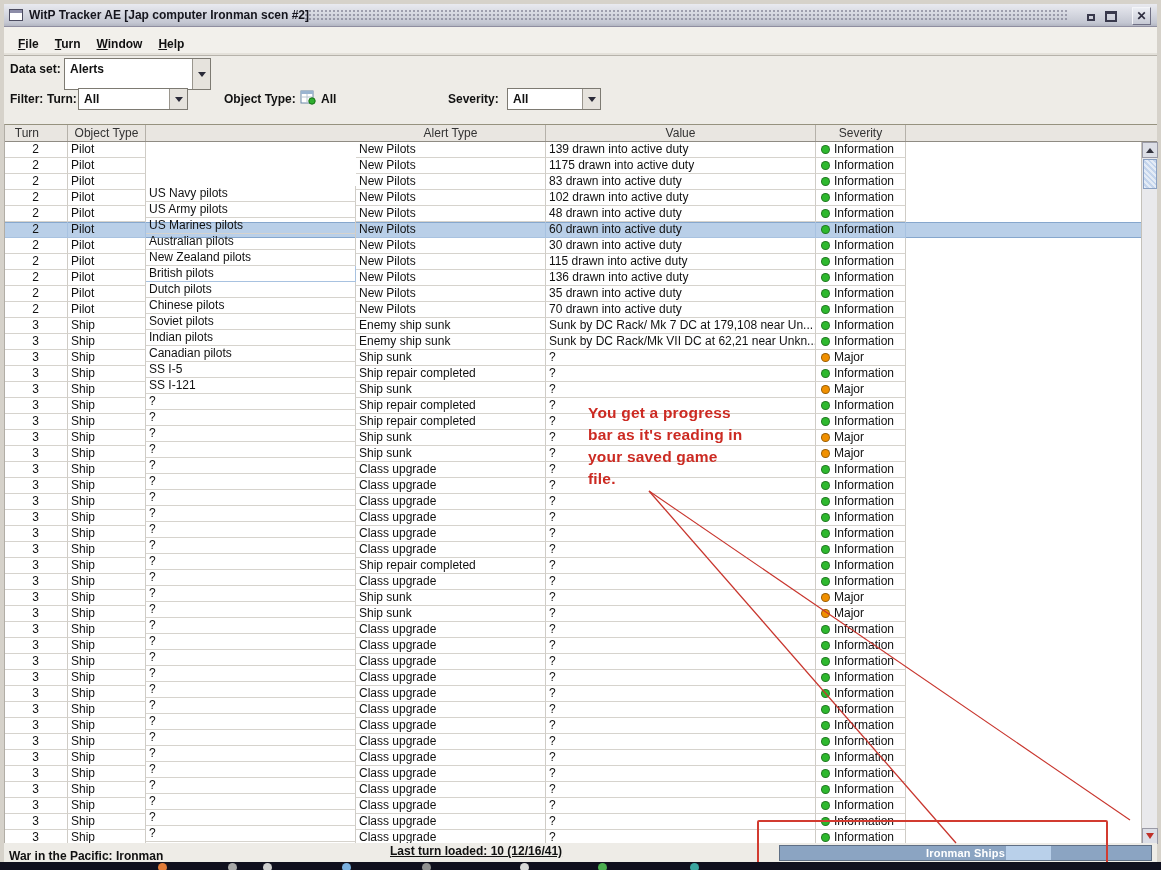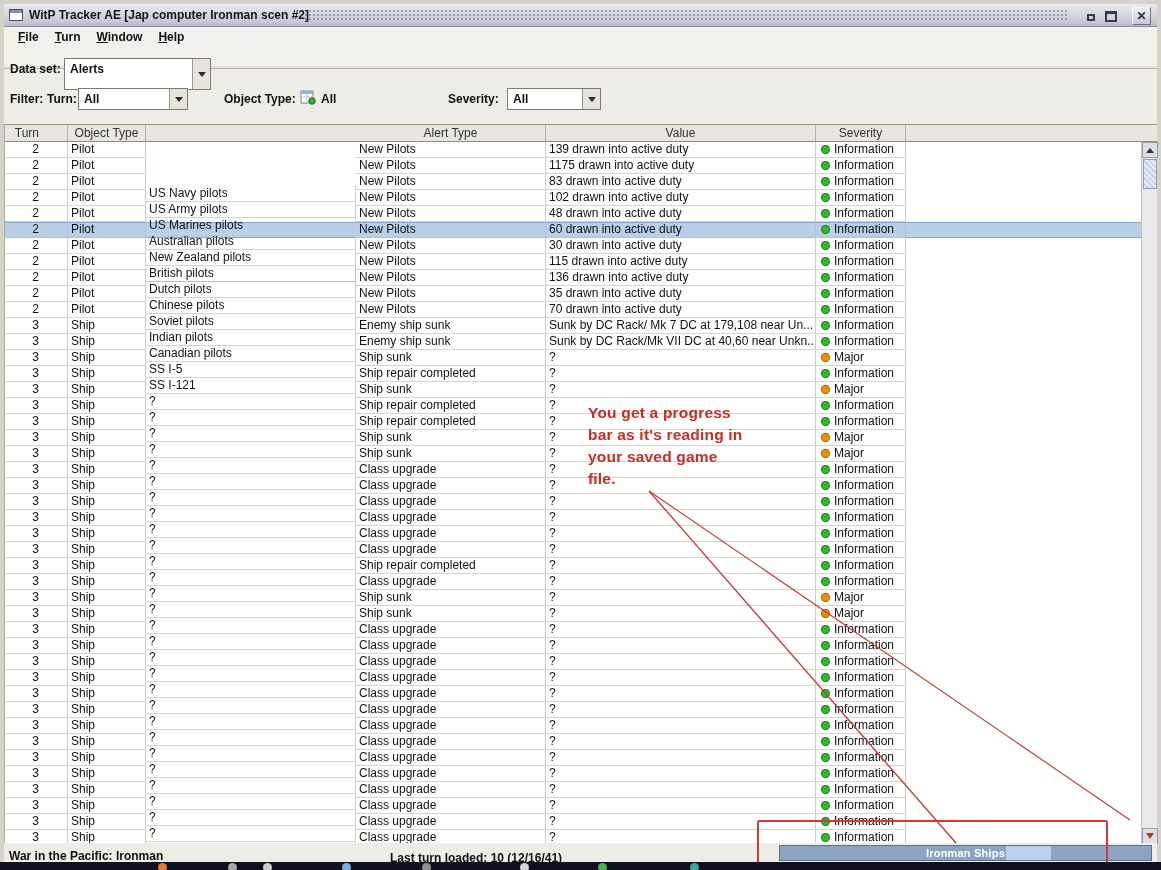--- a/index.html
+++ b/index.html
@@ -20,22 +20,22 @@
   .win-title { font-size:12px; font-weight:bold; color:#15151d; white-space:nowrap; z-index:1; }
   .title-buttons { position:absolute; right:6px; top:2px; height:19px; display:flex; align-items:center; gap:3px; z-index:2; }
   .tb-flat { width:17px; height:17px; display:flex; align-items:flex-end; justify-content:center; }
   .glyph-min { width:8px; height:7px; border:2px solid #39394c; margin-bottom:3px; }
   .glyph-max { width:12px; height:11px; border:2px solid #39394c; border-top-width:3px; margin-bottom:2px; }
   .tb-close { width:19px; height:18px; margin-left:10px; background:linear-gradient(180deg,#eceef4,#c6c9d4);
     border:1px solid; border-color:#f4f5f9 #6f6f84 #6f6f84 #f4f5f9; display:flex; align-items:center; justify-content:center;
     font-size:12px; font-weight:bold; color:#2c2c3e; line-height:1; }
 
   
-  .menubar { position:absolute; left:0; top:23px; right:0; height:42px; background:#f2f0eb;
-    border-bottom:1px solid #b6b2aa; box-shadow:inset 0 -2px 0 #e4e1da; display:flex; align-items:flex-start; padding-left:6px; }
+  .menubar { position:absolute; left:0; top:23px; right:0; height:29px; background:#f2f0eb;
+    border-bottom:1px solid #b6b2aa; box-shadow:inset 0 -2px 0 #e4e1da; display:flex; align-items:flex-end; padding-left:6px; }
   .menu-item { display:inline-block; font-size:12px; font-weight:bold; color:#111; padding:3px 8px 4px 8px; }
   .menu-item::first-letter { text-decoration:underline; }
 
   
   .dataset-row { position:absolute; left:0; top:48px; right:0; height:34px; }
   .label { font-size:12px; font-weight:bold; color:#111; }
   .dataset-row .label { position:absolute; left:6px; top:10px; }
   .combo { position:absolute; display:flex; background:#fff; border:1px solid #7d7a72; }
   .combo-val { flex:1; font-size:12px; font-weight:bold; color:#111; padding:3px 5px 0 5px; white-space:nowrap; overflow:hidden; }
   .combo-btn { width:18px; background:#e6e3dd; border-left:1px solid #9a968e; display:flex; align-items:center; justify-content:center; }
@@ -79,21 +79,21 @@
   .sb-up { top:0; }
   .sb-down { bottom:0; }
   .tri-up-sm { width:0; height:0; border-left:4px solid transparent; border-right:4px solid transparent; border-bottom:5px solid #33333f; }
   .tri-down-red { width:0; height:0; border-left:4px solid transparent; border-right:4px solid transparent; border-top:6px solid #c03028; }
   .sb-thumb { position:absolute; left:1px; top:17px; width:14px; height:30px; background:#c3d4ec;
     border:1px solid #8aa0c2; background-image:repeating-linear-gradient(45deg, rgba(255,255,255,.55) 0 2px, transparent 2px 4px); }
 
   
   .statusbar { position:absolute; left:0; top:839px; right:0; height:23px; background:#eeece7; }
   .status-left { position:absolute; left:5px; top:6px; font-size:12px; font-weight:bold; color:#111; }
-  .status-center { position:absolute; left:386px; top:8px; font-size:12px; font-weight:bold; color:#111; }
+  .status-center { position:absolute; left:386px; top:1px; font-size:12px; font-weight:bold; color:#111;text-decoration:underline; }
 
   
   .progressbar { position:absolute; left:779px; top:845px; width:373px; height:16px; z-index:50;
     border:1px solid #5f6f85;
     background:linear-gradient(to right,#8ba4c2 0%,#8ba4c2 61%,#b9d0ea 61%,#b9d0ea 73%,#8ba4c2 73%,#8ba4c2 100%);
     display:flex; align-items:center; justify-content:center; }
   .progress-label { font-size:11px; font-weight:bold; color:#fff; letter-spacing:.2px; }
 
   
   .annotation-text { position:absolute; left:588px; top:402px; z-index:65; font-size:15.5px; font-weight:bold;
@@ -275,21 +275,21 @@
           <div class="cell c2">SS I-5</div>
           <div class="cell c3">Enemy ship sunk</div>
           <div class="cell c4">Sunk by DC Rack/ Mk 7 DC at 179,108 near Un...</div>
           <div class="cell c5"><span class="dot" style="background: rgb(46, 184, 46);"></span><span>Information</span></div>
         </div>
         <div class="trow">
           <div class="cell c0">3</div>
           <div class="cell c1">Ship</div>
           <div class="cell c2">SS I-121</div>
           <div class="cell c3">Enemy ship sunk</div>
-          <div class="cell c4">Sunk by DC Rack/Mk VII DC at 40,60 near Unkn...</div>
+          <div class="cell c4">Sunk by DC Rack/Mk VII DC at 62,21 near Unkn...</div>
           <div class="cell c5"><span class="dot" style="background: rgb(46, 184, 46);"></span><span>Information</span></div>
         </div>
         <div class="trow">
           <div class="cell c0">3</div>
           <div class="cell c1">Ship</div>
           <div class="cell c2">?</div>
           <div class="cell c3">Ship sunk</div>
           <div class="cell c4">?</div>
           <div class="cell c5"><span class="dot" style="background: rgb(240, 144, 0);"></span><span>Major</span></div>
         </div>

